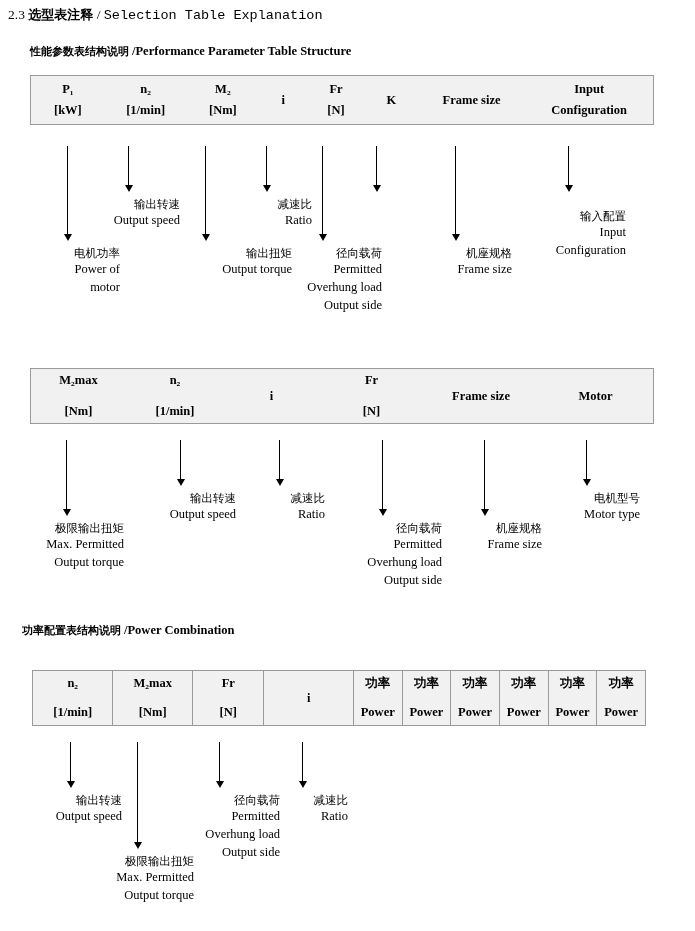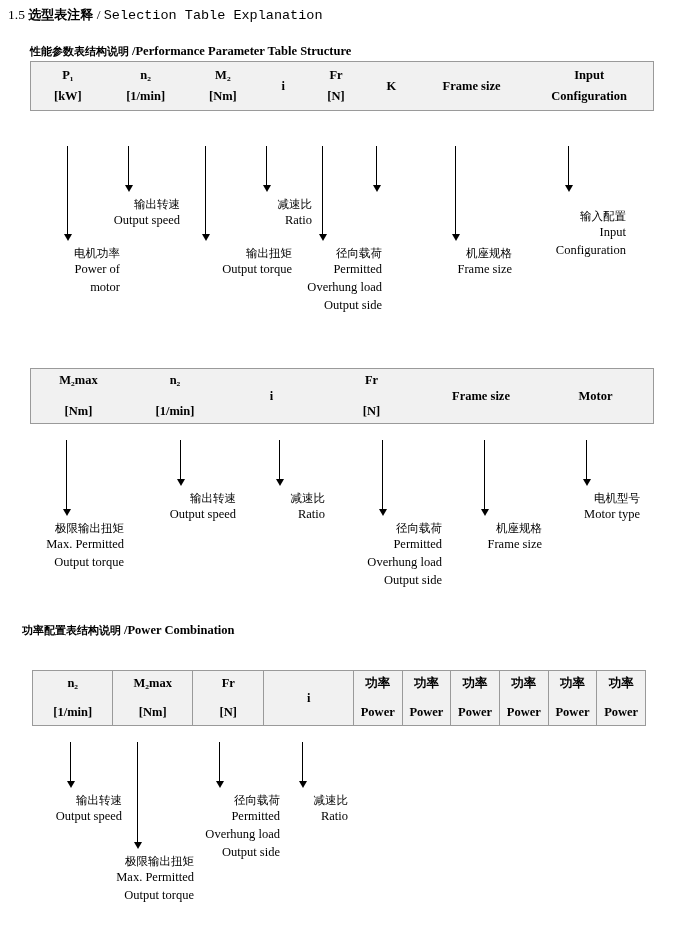--- a/index.html
+++ b/index.html
@@ -113,32 +113,32 @@
     font-family: "Liberation Serif", serif;
     font-size: 12.5px;
   }
 </style>
 </head>
 <body>
 
 <div class="page">
 
   <div class="doc-title">
-    <span class="num">1.5</span>
+    <span class="num">2.3</span>
     <span class="cn">选型表注释</span>
     <span class="sep">/</span>
     <span class="en">Selection Table Explanation</span>
   </div>
 
   <div class="sec-head" style="left:30px; top:44px;">
     <span class="cn">性能参数表结构说明</span>
     <span class="en">/</span><span class="en">Performance Parameter Table Structure</span>
   </div>
 
-  <div class="tbl" style="left:30px; top:61px; width:624px; height:50px;justify-content:space-between;">
+  <div class="tbl" style="left:30px; top:75px; width:624px; height:50px;justify-content:space-between;">
     <div class="cell" style="width:74px;">
       <span class="l1">P₁</span>
       <span class="l2">[kW]</span>
     </div>
     <div class="cell" style="width:82px;">
       <span class="l1">n₂</span>
       <span class="l2">[1/min]</span>
     </div>
     <div class="cell" style="width:73px;">
       <span class="l1">M₂</span>

